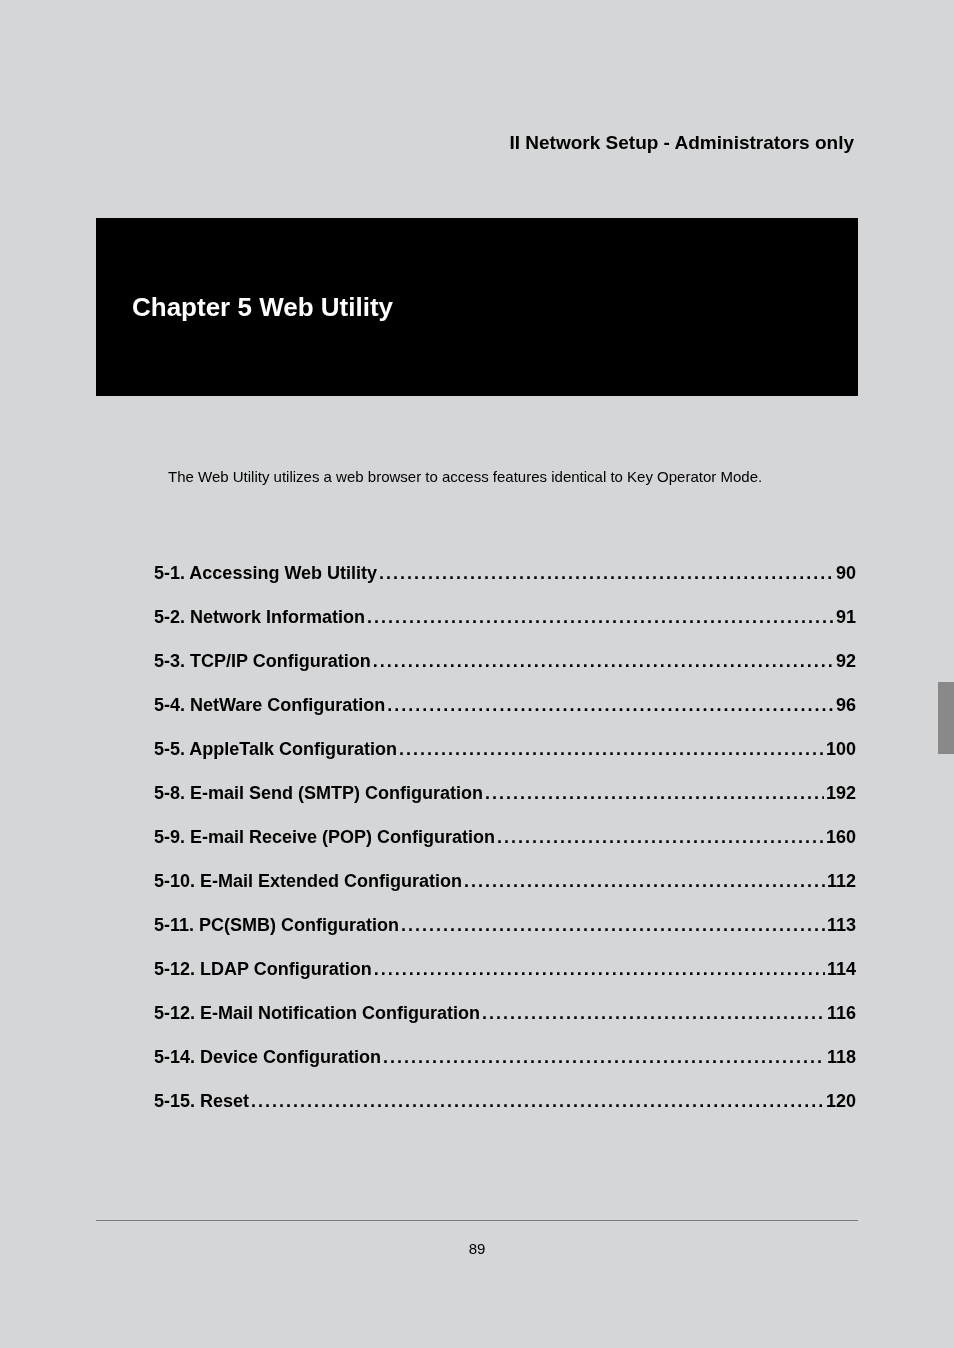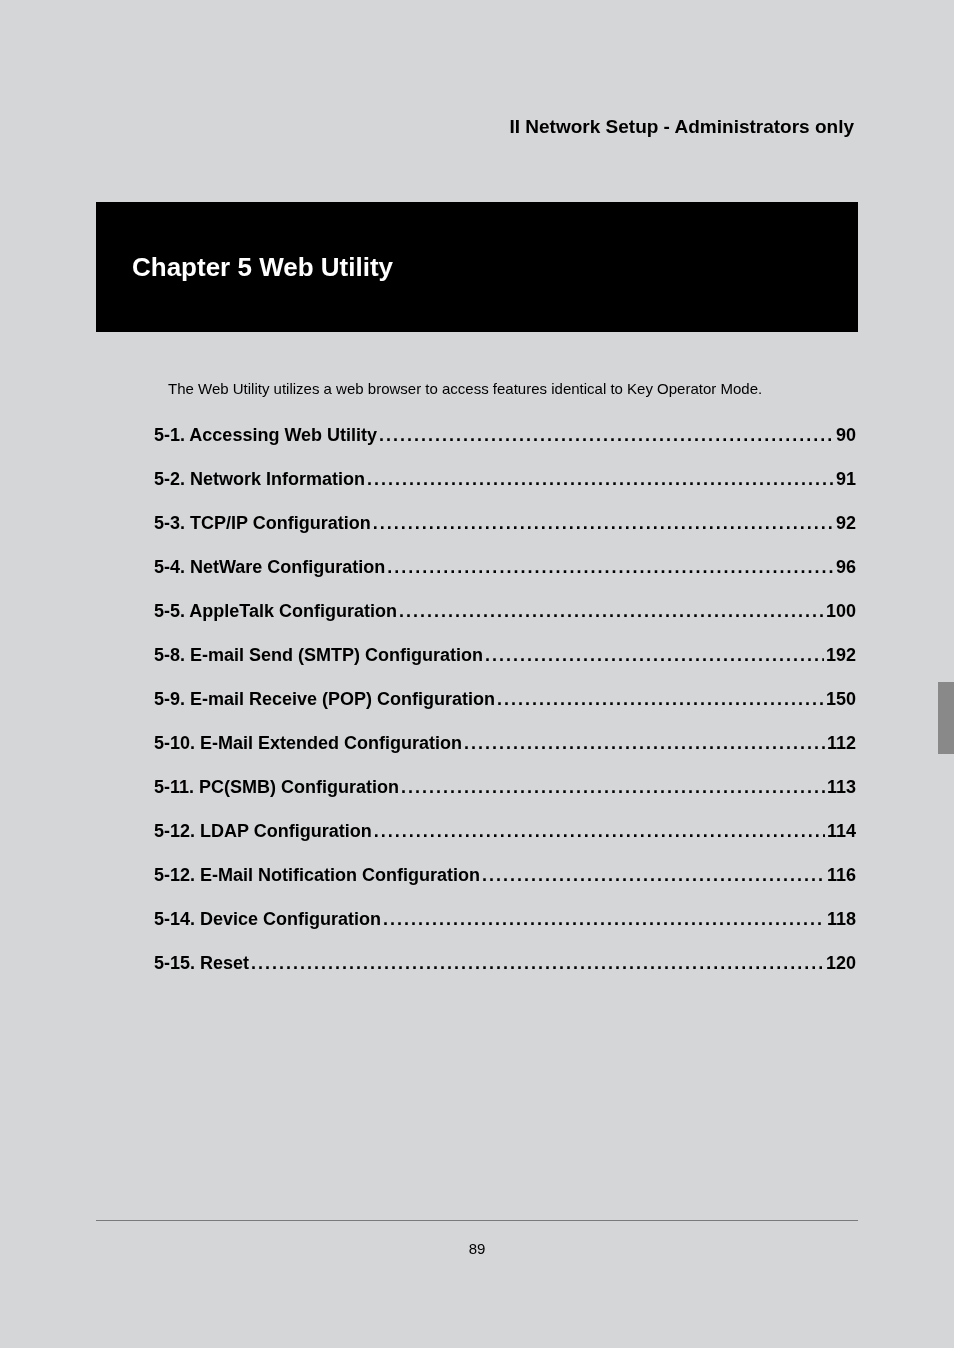--- a/index.html
+++ b/index.html
@@ -10,50 +10,50 @@
     body {
       background-color: #d5d6d8;
       font-family: Arial, Helvetica, sans-serif;
       width: 954px;
       height: 1348px;
       position: relative;
     }
     .page {
       position: absolute;
       left: 96px;
-      top: 0;
+      top: 16px;
       width: 762px;
       padding-top: 116px;
     }
     .header-text {
       font-size: 19px;
       font-weight: bold;
       color: #000;
       text-align: right;
       margin-bottom: 64px;
       padding-right: 4px;
     }
     .chapter-banner {
       background-color: #000;
       color: #fff;
-      height: 130px;
+      height: 178px;
       padding-left: 36px;
       display: flex;
       align-items: center;
-      margin-bottom: 48px;
+      margin-bottom: 72px;
     }
     .chapter-title {
       font-size: 26px;
       font-weight: bold;
     }
     .intro-text {
       font-size: 15px;
       color: #000;
       margin-left: 72px;
-      margin-bottom: 20px;
+      margin-bottom: 70px;
     }
     .toc-list {
       margin-left: 58px;
       margin-right: 2px;
     }
     .toc-entry {
       display: flex;
       align-items: baseline;
       font-size: 18px;
       font-weight: bold;
@@ -142,21 +142,21 @@
       <span class="toc-page">100</span>
     </div>
     <div class="toc-entry">
       <span class="toc-title">5-8. E-mail Send (SMTP) Configuration</span>
       <span class="toc-dots"></span>
       <span class="toc-page">192</span>
     </div>
     <div class="toc-entry">
       <span class="toc-title">5-9. E-mail Receive (POP) Configuration</span>
       <span class="toc-dots"></span>
-      <span class="toc-page">150</span>
+      <span class="toc-page">160</span>
     </div>
     <div class="toc-entry">
       <span class="toc-title">5-10. E-Mail Extended Configuration</span>
       <span class="toc-dots"></span>
       <span class="toc-page">112</span>
     </div>
     <div class="toc-entry">
       <span class="toc-title">5-11. PC(SMB) Configuration</span>
       <span class="toc-dots"></span>
       <span class="toc-page">113</span>

